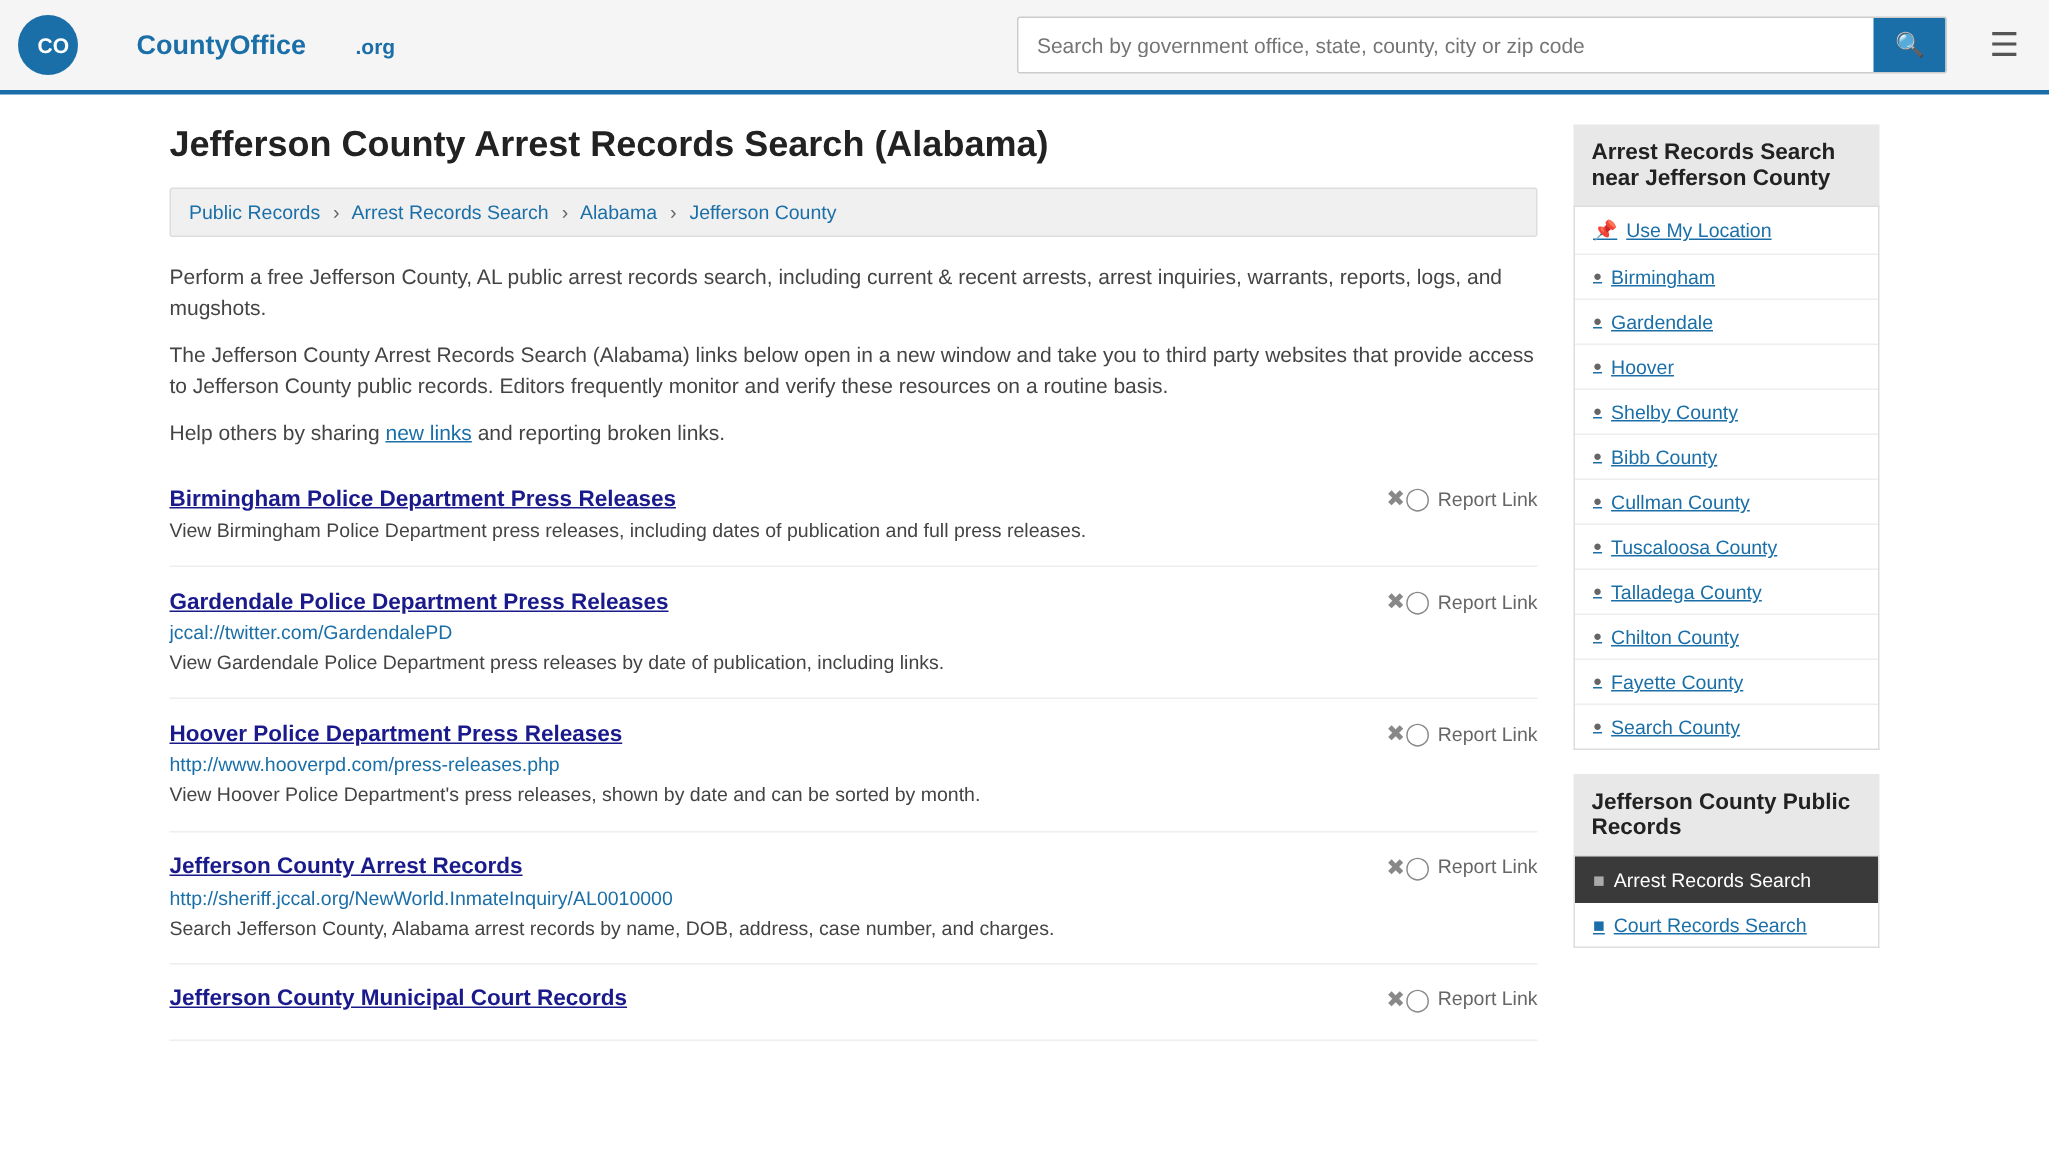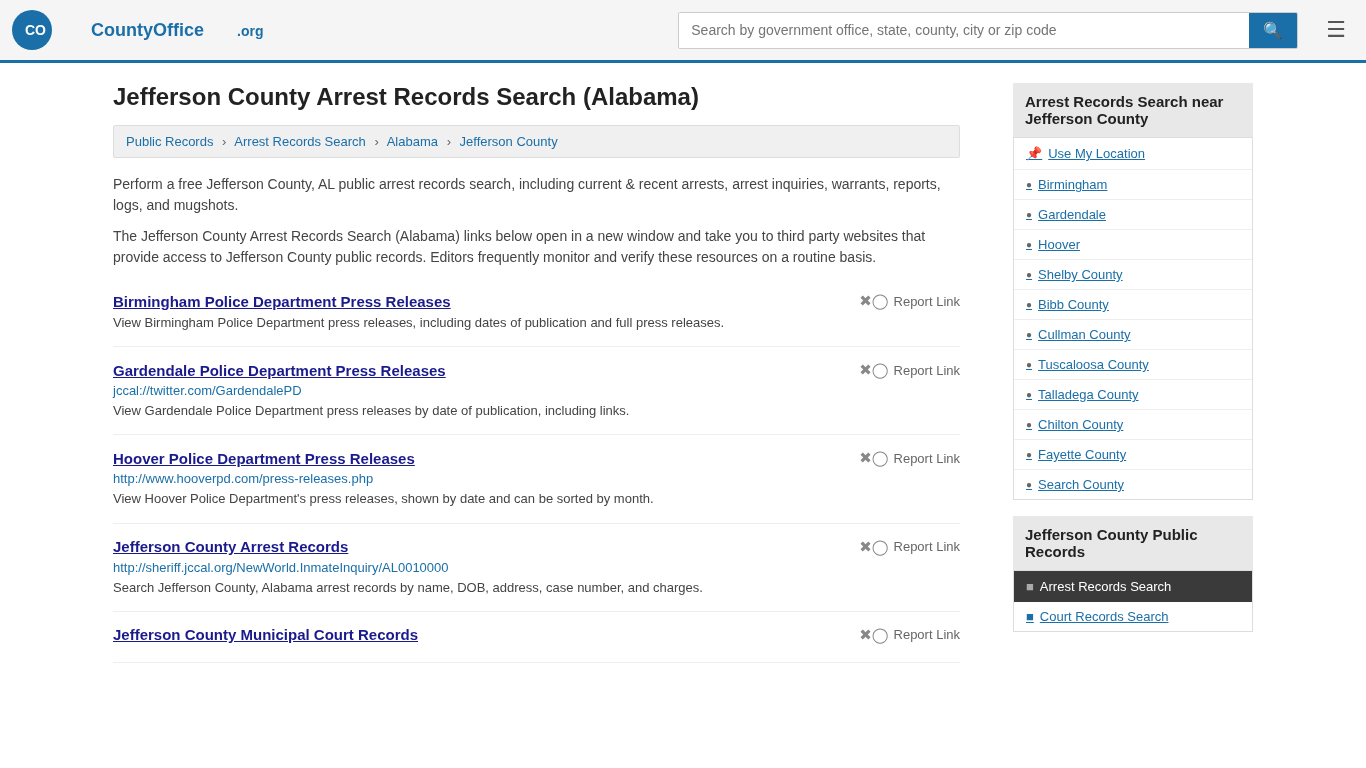--- a/index.html
+++ b/index.html
@@ -71,29 +71,28 @@
       cursor: pointer;
       padding: 0 8px;
     }
 
     
     .container {
       max-width: 1180px;
       margin: 0 auto;
       padding: 20px 20px;
       display: flex;
-      gap: 10px;
+      gap: 24px;
     }
     .main-content {
       flex: 1;
     }
     .sidebar {
-      width: 240px;
+      width: 204px;
       flex-shrink: 0;
-      margin-left: 43px;
     }
 
     
     .page-title {
       font-size: 24px;
       font-weight: bold;
       color: #222;
       margin-bottom: 14px;
     }
 
@@ -262,20 +261,23 @@
       <span>›</span>
       <a href="#">Arrest Records Search</a>
       <span>›</span>
       <a href="#">Alabama</a>
       <span>›</span>
       <a href="#">Jefferson County</a>
     </div>
 
     <p class="description">Perform a free Jefferson County, AL public arrest records search, including current &amp; recent arrests, arrest inquiries, warrants, reports, logs, and mugshots.</p>
     <p class="description">The Jefferson County Arrest Records Search (Alabama) links below open in a new window and take you to third party websites that provide access to Jefferson County public records. Editors frequently monitor and verify these resources on a routine basis.</p>
+    <p class="description">
+      <span>Help others by sharing </span><a href="#">new links</a><span> and reporting broken links.</span>
+    </p>
 
     <div id="records-container">
         <div class="record-item">
       <div class="record-header">
         <span class="record-title">Birmingham Police Department Press Releases</span>
         <span class="report-link">
           <span class="report-icon">✖◯</span>
           Report Link
         </span>
       </div>

